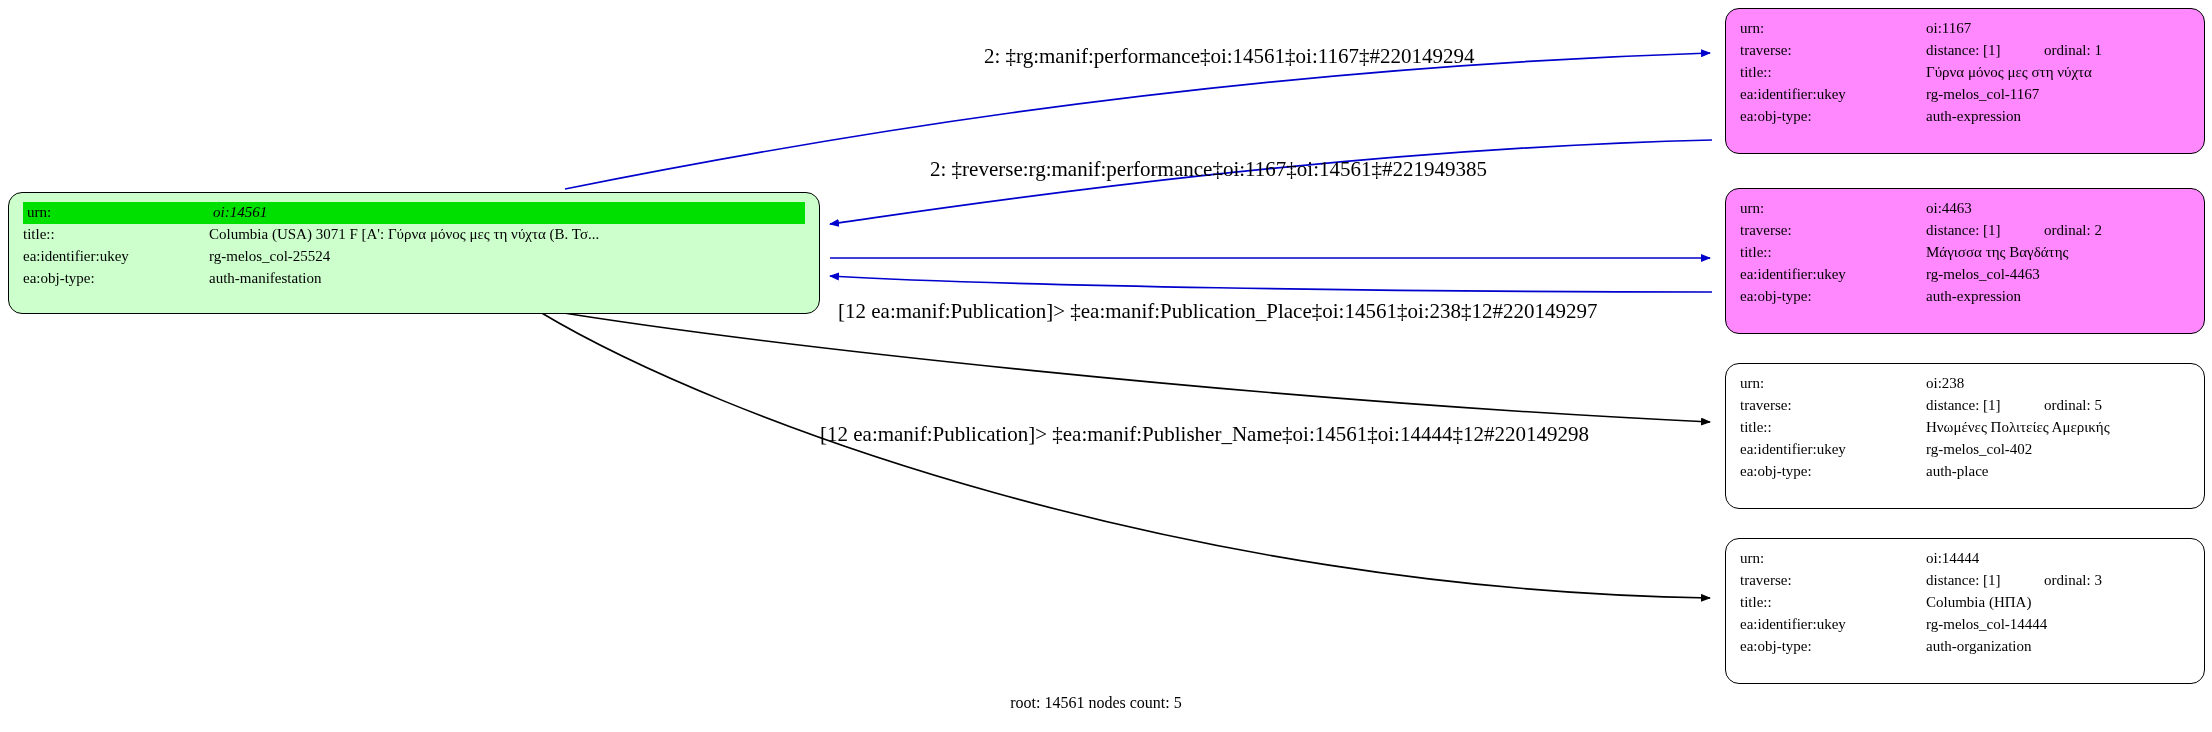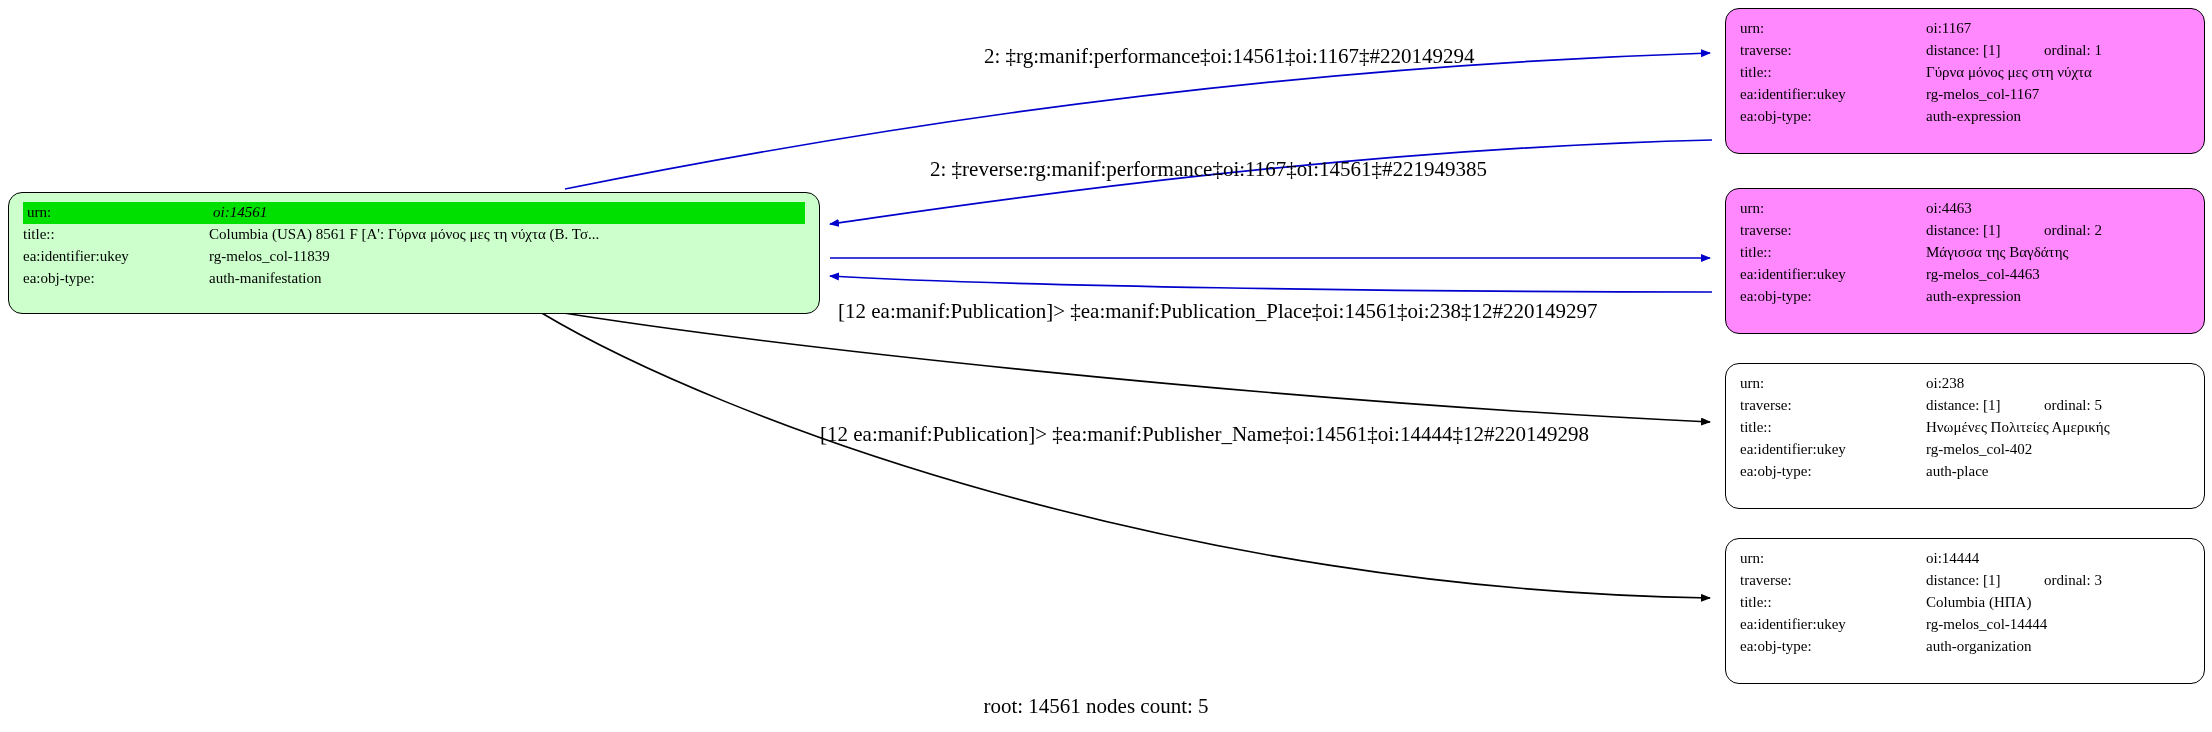--- a/index.html
+++ b/index.html
@@ -84,21 +84,21 @@
     background: transparent;
   }
 
   
   #footer-caption {
     position: absolute;
     left: 0;
     top: 694px;
     width: 2192px;
     text-align: center;
-    font-size: 21px;
+    font-size: 16px;
     color: #000000;
   }
 </style>
 </head>
 <body>
 
 <div id="graph-canvas">
 
   <svg class="edge-layer" viewBox="0 0 2212 732" preserveAspectRatio="none">
     <defs>
@@ -125,25 +125,25 @@
 
   <div class="node green" style="left:8px; top:192px; width:812px; height:122px;">
     <table class="node-table">
       <tbody>
           <tr class="highlight">
         <td class="key">urn:</td>
         <td class="val">oi:14561</td>
       </tr>
       <tr>
         <td class="key">title::</td>
-        <td class="val">Columbia (USA) 8561 F [A': Γύρνα μόνος μες τη νύχτα (Β. Τσ...</td>
-      </tr>
-      <tr>
-        <td class="key">ea:identifier:ukey</td>
-        <td class="val">rg-melos_col-11839</td>
+        <td class="val">Columbia (USA) 3071 F [A': Γύρνα μόνος μες τη νύχτα (Β. Τσ...</td>
+      </tr>
+      <tr>
+        <td class="key">ea:identifier:ukey</td>
+        <td class="val">rg-melos_col-25524</td>
       </tr>
       <tr>
         <td class="key">ea:obj-type:</td>
         <td class="val">auth-manifestation</td>
       </tr>
     </tbody>
       </table>
   </div>
 
   <div class="node magenta" style="left:1725px; top:8px; width:480px; height:146px;">

